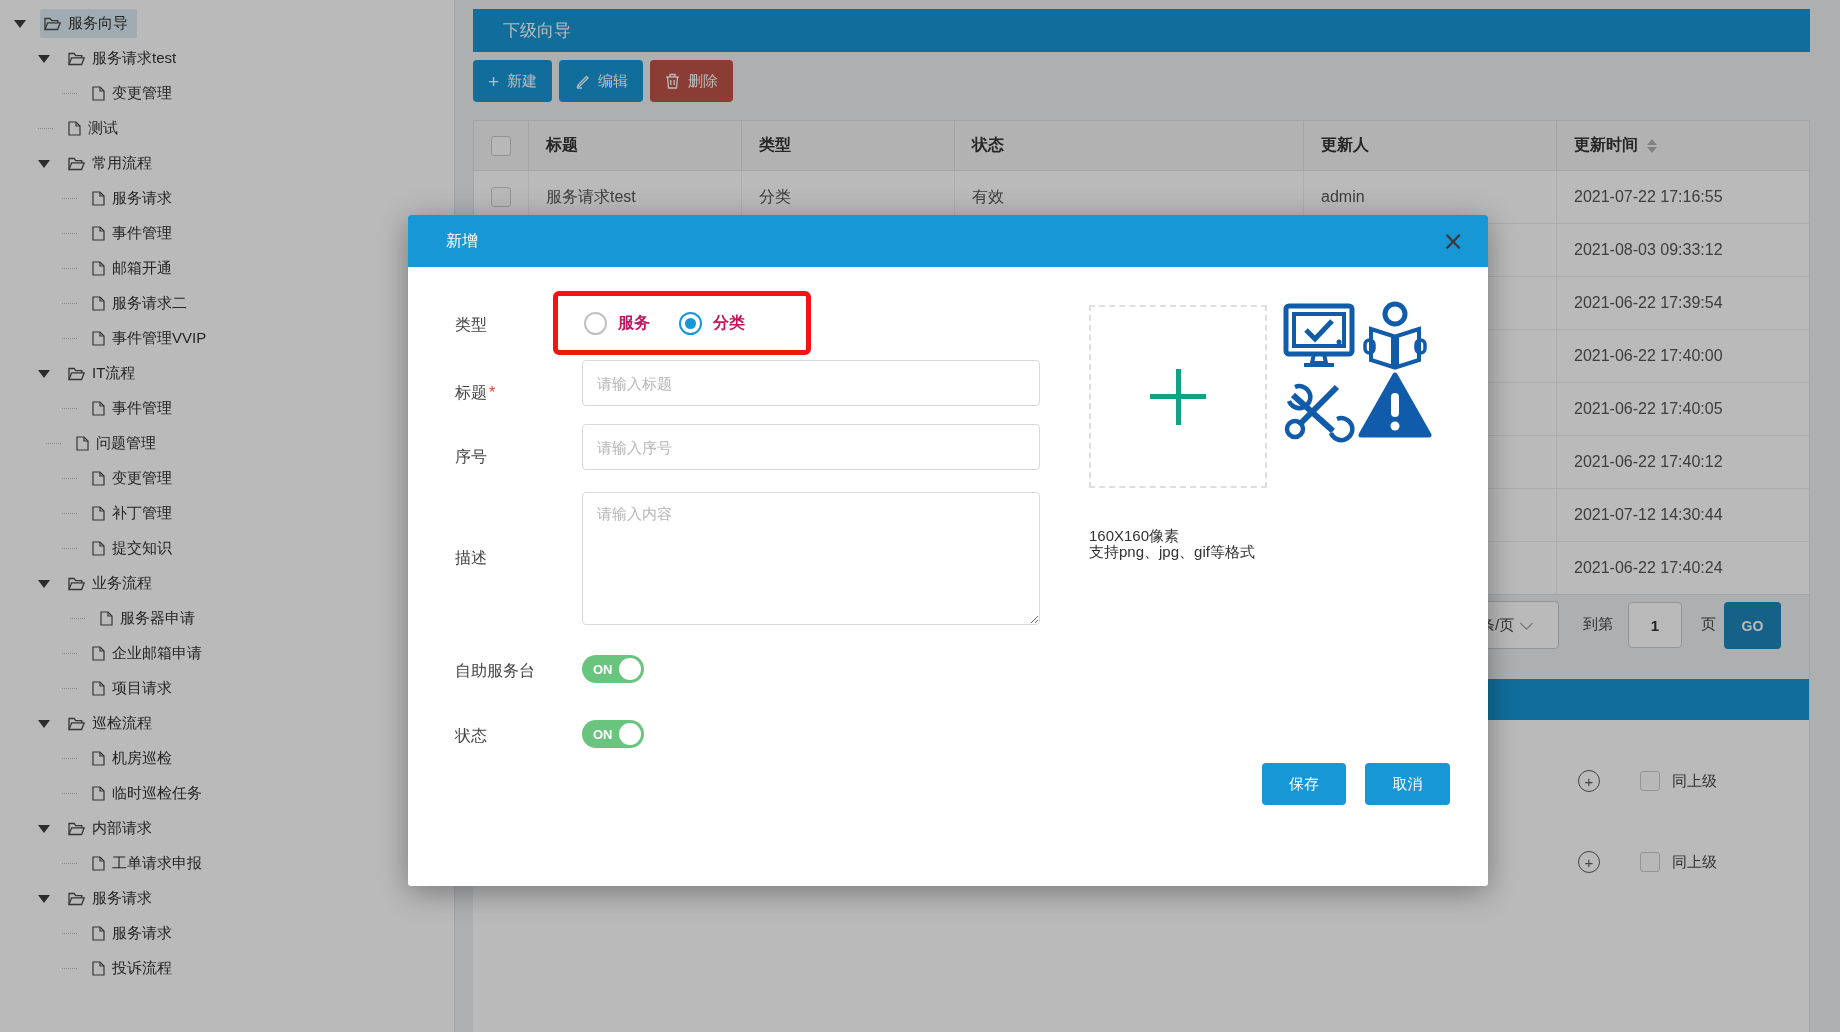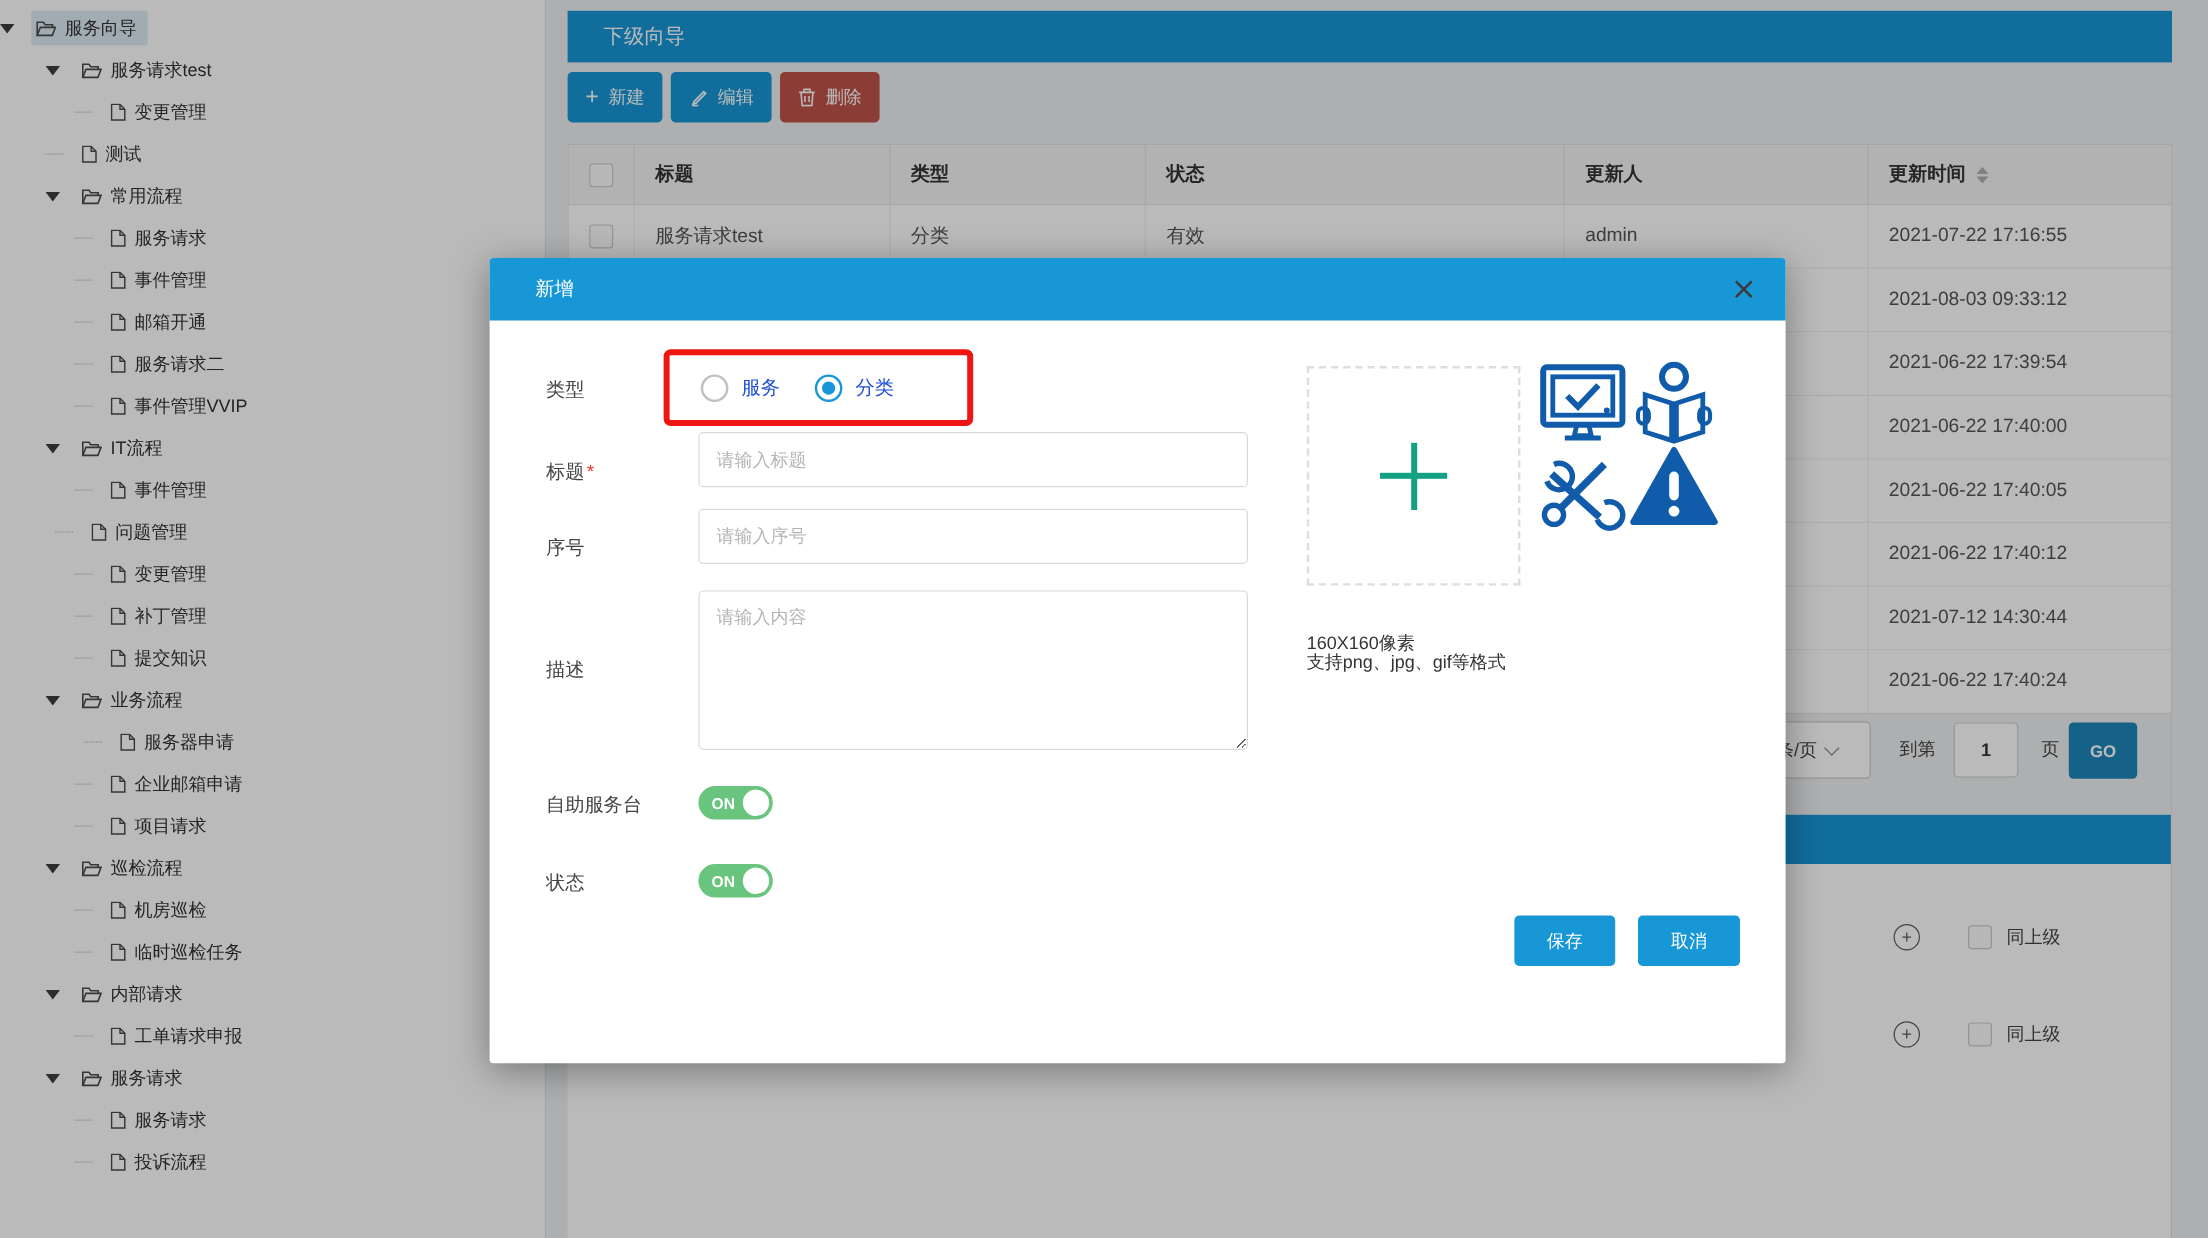--- a/index.html
+++ b/index.html
@@ -86,21 +86,21 @@
   .m-label{position:absolute;left:47px;font-size:16px;color:#444;}
   .req{color:#e23b30;margin-left:2px;}
   .hl-box{position:absolute;left:145px;top:76px;width:258px;height:64px;box-sizing:border-box;
     border:5px solid var(--hl-red);border-radius:6px;display:flex;align-items:center;
     padding-left:26px;gap:11px;}
   .radio{width:23px;height:23px;border-radius:50%;border:2px solid #c0c0c0;box-sizing:border-box;
     background:#fff;flex:none;position:relative;cursor:pointer;}
   .radio.checked{border-color:var(--primary);}
   .radio.checked::after{content:"";position:absolute;left:50%;top:50%;width:11px;height:11px;
     margin:-5.5px 0 0 -5.5px;border-radius:50%;background:var(--primary);}
-  .radio-label{font-size:16px;color:#1d4ed8;margin-right:18px;}
+  .radio-label{font-size:16px;color:#be185d;margin-right:18px;font-weight:bold;}
   .ipt{position:absolute;left:174px;width:458px;height:46px;border:1px solid #d9d9d9;
     border-radius:4px;box-sizing:border-box;padding:0 14px;font-size:15px;color:#333;
     font-family:inherit;outline:none;}
   .ipt::placeholder,textarea::placeholder{color:#b5b5b5;}
   .m-textarea{position:absolute;left:174px;top:277px;width:458px;height:133px;border:1px solid #d9d9d9;
     border-radius:4px;box-sizing:border-box;padding:12px 14px;font-size:15px;color:#1d4ed8;
     font-family:inherit;outline:none;resize:both;}
   .toggle{position:absolute;left:174px;width:62px;height:28px;border-radius:14px;
     background:var(--green);color:#fff;font-size:13px;font-weight:bold;display:flex;
     align-items:center;padding-left:11px;box-sizing:border-box;cursor:pointer;}
@@ -117,21 +117,21 @@
   .m-btn{position:absolute;top:548px;height:42px;border:none;border-radius:4px;cursor:pointer;
     background:var(--primary);color:#fff;font-size:15px;font-family:inherit;}
   .m-btn.save{left:854px;width:84px;}
   .m-btn.cancel{left:957px;width:85px;}
   .vline{position:absolute;left:1336px;top:586px;width:1px;height:437px;background:#e2e2e2;}
 </style>
 </head>
 <body>
 
 <aside class="sidebar" id="sidebar">
-    <div class="tree-row" style="">
+    <div class="tree-row" style="padding-left: 14px;">
       <span class="caret-box">
         <span class="caret"></span>
       </span>
       <span class="node-inner selected">
         <span class="node-icon">
           <svg width="17" height="14" viewBox="0 0 17 14" fill="none" stroke="#4a4a4a" stroke-width="1.3">
             <path d="M1,12.5 L1,1.5 L6.2,1.5 L7.6,3.6 L13.8,3.6 L13.8,5.8"></path>
             <path d="M3.6,5.8 L16.2,5.8 L13.6,12.5 L1,12.5 Z"></path>
           </svg>
         </span>

